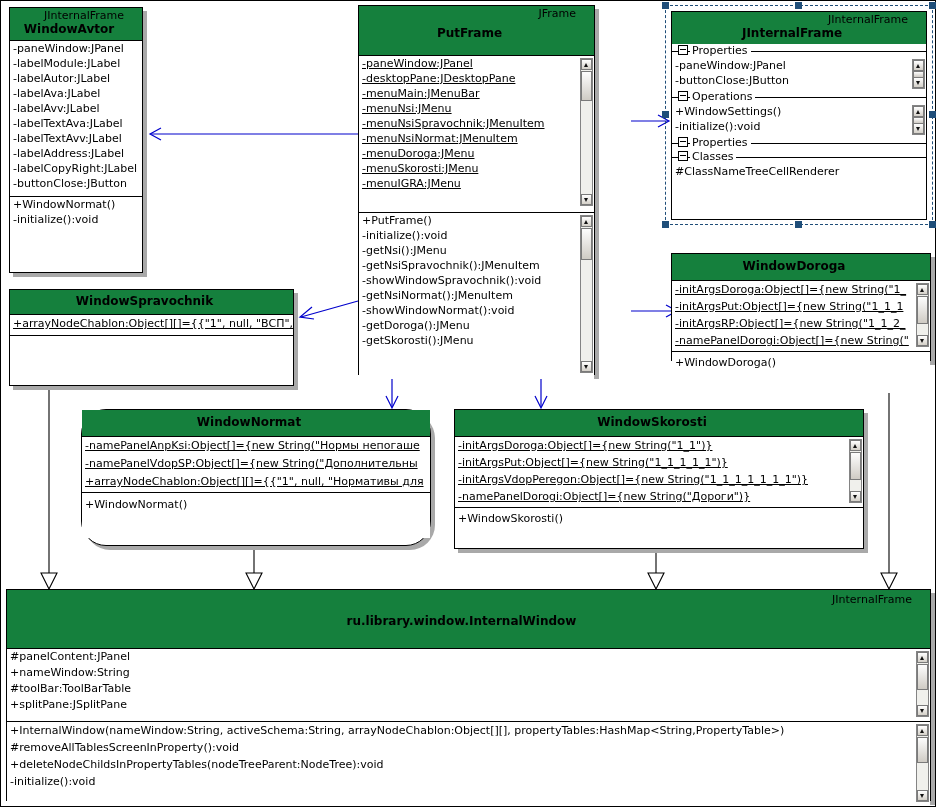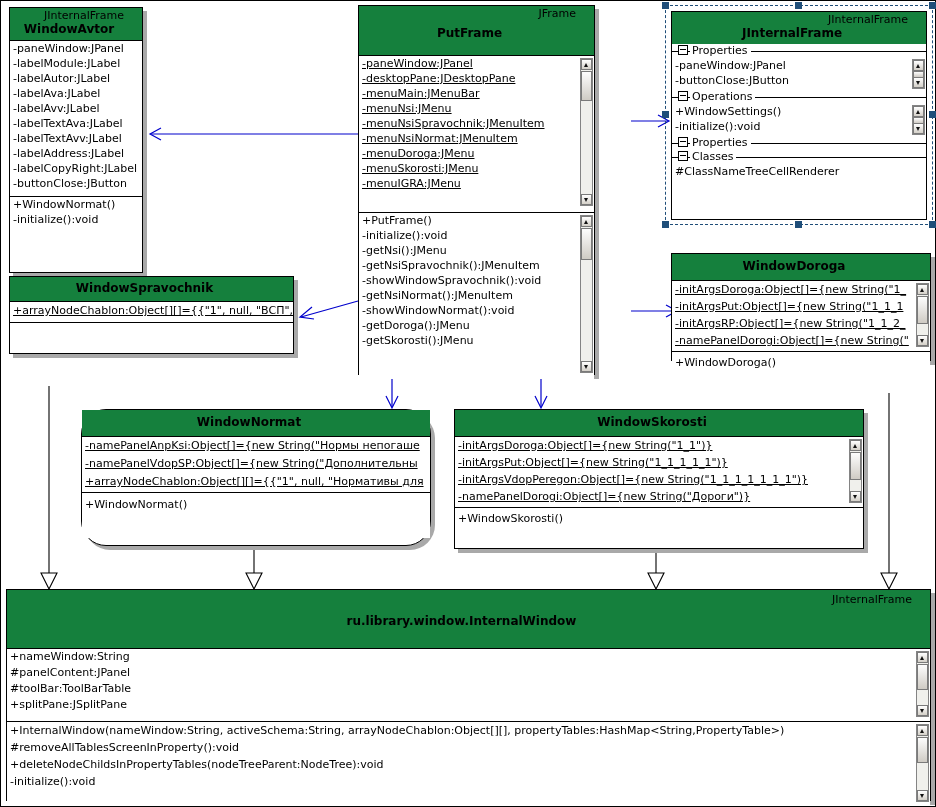--- a/index.html
+++ b/index.html
@@ -326,21 +326,21 @@
 
     <div class="grp">
       <span class="line"></span>
       <span class="box"></span><span class="lbl">Classes</span>
     </div>
     <div class="compart last" style="height:17px;">
       <div class="feat">#ClassNameTreeCellRenderer</div>
     </div>
   </div>
 
-  <div class="uml" style="left:8px; top:275px; width:285px; height:78px;">
+  <div class="uml" style="left:8px; top:288px; width:285px; height:97px;">
     <div class="hdr" style="padding-top:4px; padding-bottom:5px;">
       <span class="cname">WindowSpravochnik</span>
     </div>
     <div class="compart" style="height:20px;">
       <div class="feat stat" style="line-height:18px;">+arrayNodeChablon:Object[][]={{"1", null, "ВСП",</div>
     </div>
   </div>
 
   <div class="uml" style="left:670px; top:252px; width:260px; height:108px;">
     <div class="hdr" style="padding-top:5px; padding-bottom:6px;">
@@ -403,22 +403,22 @@
       <div class="feat" style="line-height:22px;">+WindowSkorosti()</div>
     </div>
   </div>
 
   <div class="uml" style="left:5px; top:588px; width:925px; height:212px;">
     <div class="hdr" style="height:52px; padding-top:3px;">
       <span class="stereo">JInternalFrame</span>
       <span class="cname" style="margin-top:8px;">ru.library.window.InternalWindow</span>
     </div>
     <div class="compart" style="height:72px;">
+      <div class="feat" style="line-height:16px;">#panelContent:JPanel</div>
       <div class="feat" style="line-height:16px;">+nameWindow:String</div>
-      <div class="feat" style="line-height:16px;">#panelContent:JPanel</div>
       <div class="feat" style="line-height:16px;">#toolBar:ToolBarTable</div>
       <div class="feat" style="line-height:16px;">+splitPane:JSplitPane</div>
       <div class="vsb" style="top:2px; height:66px;">
         <div class="btn up">
             <span class="ar"></span>
           </div>
         <div class="thumb" style="top:12px; height:26px;"></div>
         <div class="btn dn">
             <span class="ar"></span>
           </div>

